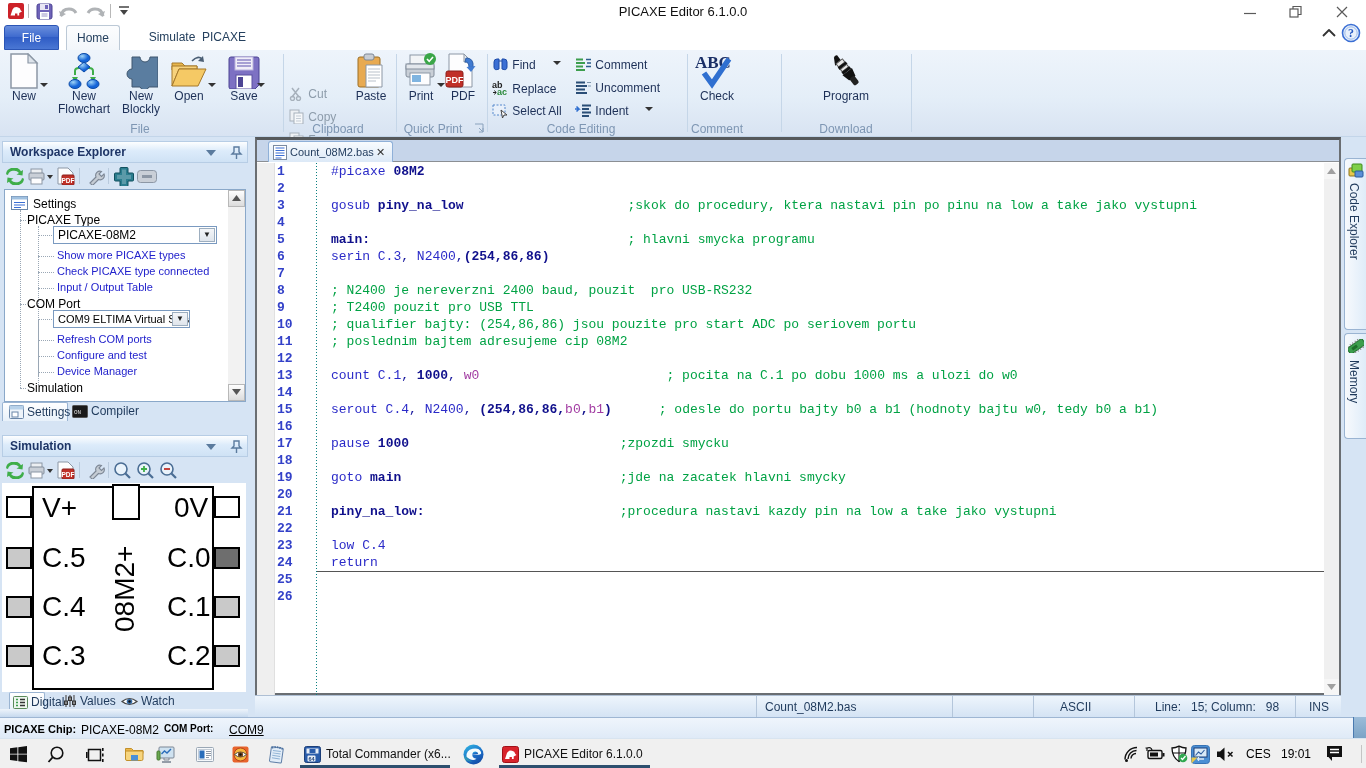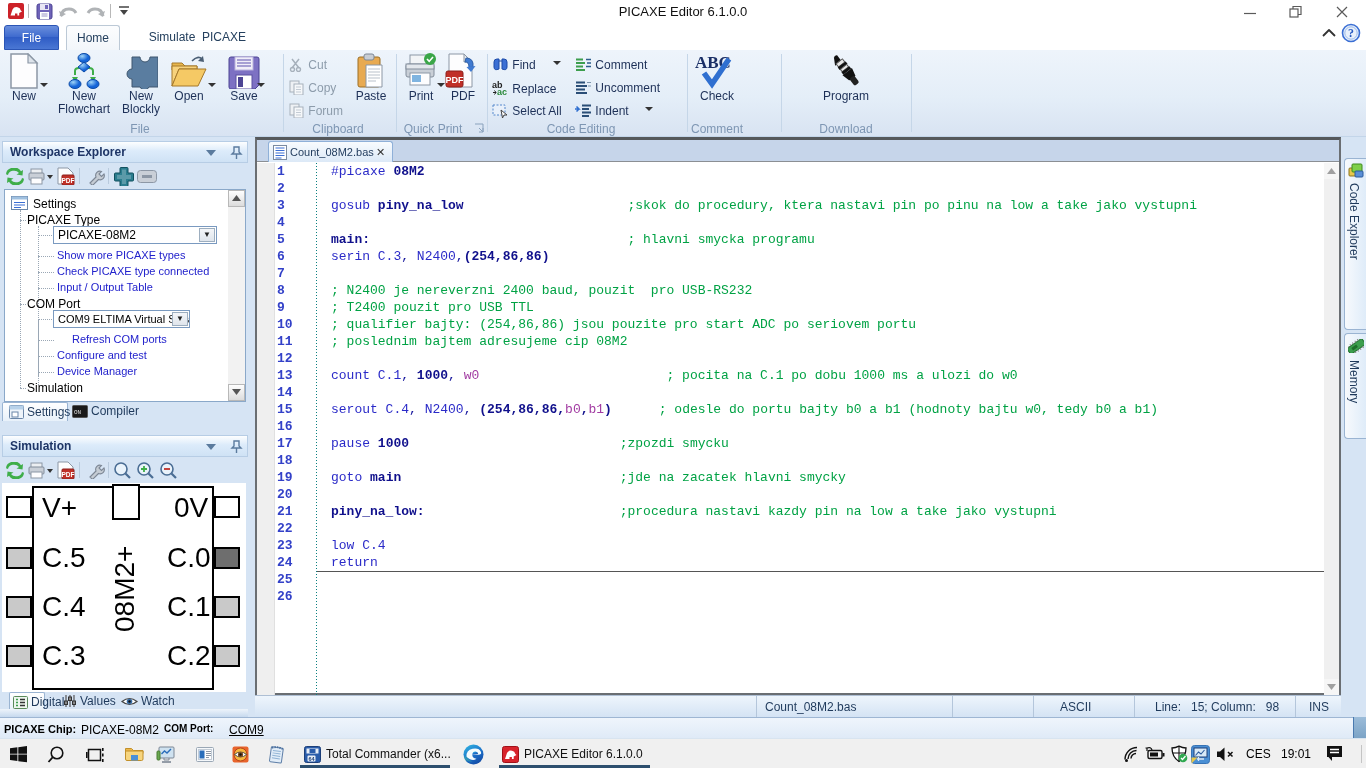--- a/index.html
+++ b/index.html
@@ -15,21 +15,21 @@
 #filetab{left:4px;width:55px;background:linear-gradient(#6a8fdd,#3c68cd 50%,#2f5cc5 50%,#4a77d4);color:#fff;border-radius:3px 3px 0 0;border:1px solid #2b55b5;}
 #hometab{left:66px;width:54px;background:linear-gradient(#fcfdfe,#f2f6fa);border:1px solid #bcc9d6;border-bottom:none;border-radius:3px 3px 0 0;}
 
 #ribbon{left:0;top:50px;width:1366px;height:87px;background:linear-gradient(#eef4fb,#e4eef8 55%,#d8e3f2);border-bottom:1px solid #c3d5e9;}
 .gsep{position:absolute;top:4px;height:78px;width:1px;background:#c5d6e8;}
 .glabel{position:absolute;top:72px;height:14px;font-size:12px;color:#7e96b3;text-align:center;}
 .bigbtn{position:absolute;top:4px;text-align:center;font-size:12px;line-height:13px;color:#1d3057;}
 .bigbtn .ic{height:35px;margin-bottom:1px;display:flex;align-items:flex-end;justify-content:center;}
 .smallbtn{position:absolute;height:17px;font-size:12px;color:#1d3057;white-space:nowrap;}
 .smallbtn svg{vertical-align:-3px;}
-.grey{color:#8d9cab;}
+.grey{color:#8d9cab;margin-top:29px;}
 .drop{display:inline-block;width:0;height:0;border-left:4px solid transparent;border-right:4px solid transparent;border-top:4px solid #333;vertical-align:2px;}
 
 #mainarea{left:0;top:137px;width:1366px;height:580px;background:#d6e4f4;}
 
 .panelhdr{position:absolute;left:2px;width:246px;height:22px;background:linear-gradient(#fdfeff,#dcebfa 45%,#cfe2f5);border:1px solid #b7cde5;font-size:12px;font-weight:bold;color:#1e3566;line-height:21px;padding-left:7px;}
 .whitebox{position:absolute;background:#fff;border:1px solid #8aa8c9;}
 .treeitem{position:absolute;font-size:12px;color:#000;white-space:nowrap;}
 .bluelink{color:#2222cc;font-size:11px;}
 .combo{position:absolute;height:18px;background:#fff;border:1px solid #7a9ac0;font-size:12px;color:#000;line-height:16px;padding-left:4px;white-space:nowrap;overflow:hidden;}
 .combobtn{position:absolute;right:1px;top:1px;width:16px;height:14px;background:linear-gradient(#f4f6f9,#dfe5ec);border:1px solid #9daebf;text-align:center;line-height:12px;font-size:8px;color:#222;}
@@ -381,21 +381,21 @@
     <path d="M3 6.5 h11 M3 9 h11 M3 11.5 h7" stroke="#3b6fd4" stroke-width="1.2"></path>
   </svg>
 <div class="treeitem abs" style="left:33px;top:197px;">Settings</div>
 <div class="treeitem abs" style="left:27px;top:213px;">PICAXE Type</div>
 <div class="combo abs" style="left:53px;top:226px;width:164px;">PICAXE-08M2<span class="combobtn">▼</span></div>
 <div class="treeitem bluelink abs" style="left:57px;top:249px;">Show more PICAXE types</div>
 <div class="treeitem bluelink abs" style="left:57px;top:265px;">Check PICAXE type connected</div>
 <div class="treeitem bluelink abs" style="left:57px;top:281px;">Input / Output Table</div>
 <div class="treeitem abs" style="left:27px;top:297px;">COM Port</div>
 <div class="combo abs" style="left:53px;top:310px;width:137px;font-size:11px;">COM9 ELTIMA Virtual Serial F<span class="combobtn">▼</span></div>
-<div class="treeitem bluelink abs" style="left:72px;top:333px;">Refresh COM ports</div>
+<div class="treeitem bluelink abs" style="left:57px;top:333px;">Refresh COM ports</div>
 <div class="treeitem bluelink abs" style="left:57px;top:349px;">Configure and test</div>
 <div class="treeitem bluelink abs" style="left:57px;top:365px;">Device Manager</div>
 <div class="treeitem abs" style="left:27px;top:381px;">Simulation</div>
 
 <div class="abs" style="left:228px;top:190px;width:17px;height:211px;background:#f2f2f2;">
   <div style="position:absolute;top:0;left:0;width:17px;height:17px;background:linear-gradient(#fefefe,#dcdcdc);border:1px solid #b8b8b8;"></div>
   <svg style="position:absolute;top:5px;left:4px;" width="9" height="7">
       <path d="M4.5 0 L9 6 L0 6 Z" fill="#555"></path>
     </svg>
   <div style="position:absolute;bottom:0;left:0;width:17px;height:17px;background:linear-gradient(#fefefe,#dcdcdc);border:1px solid #b8b8b8;"></div>

